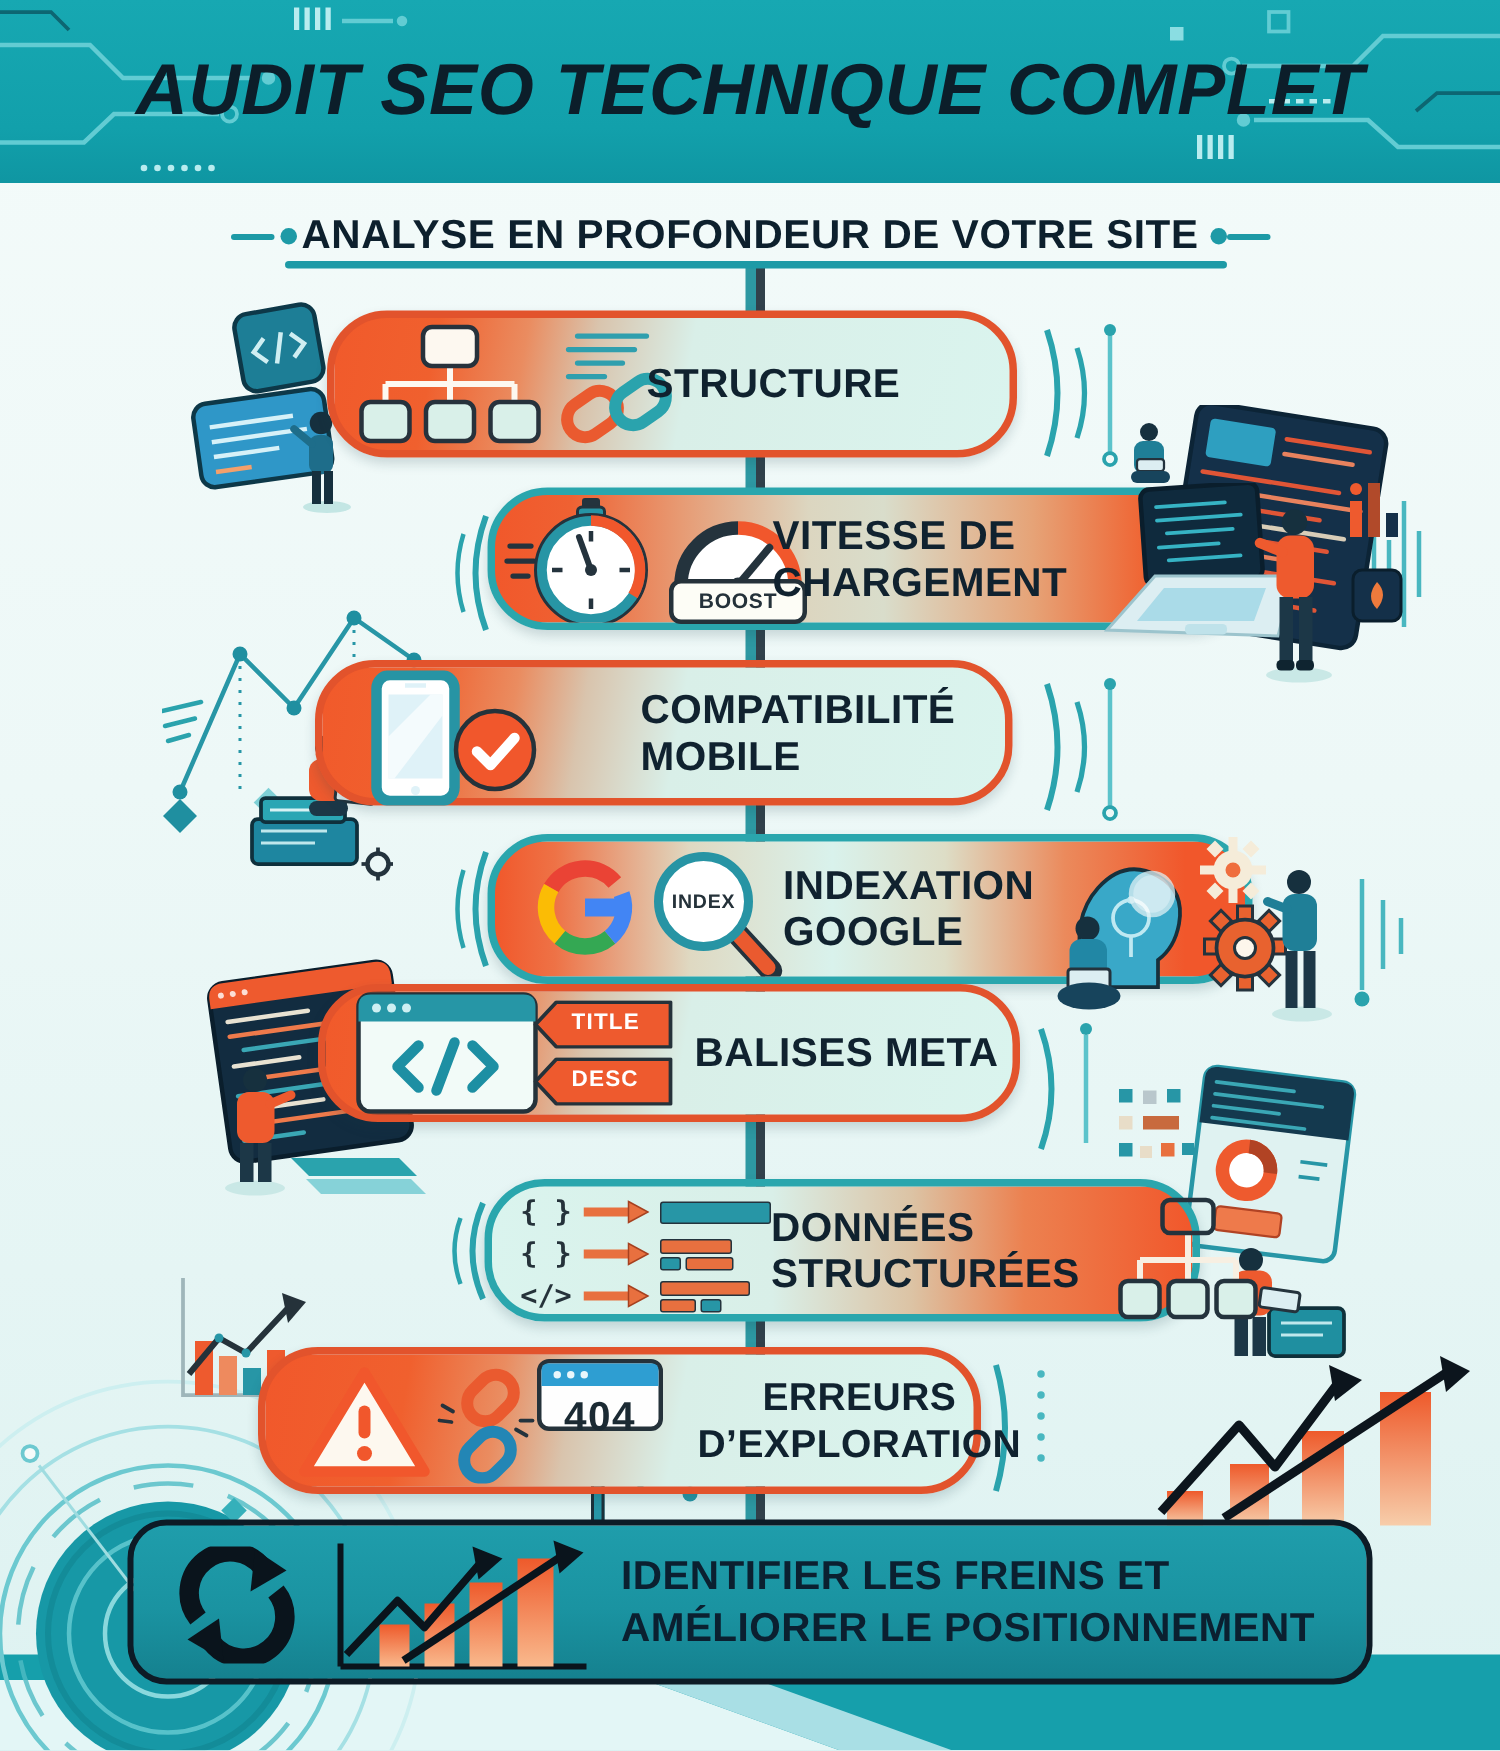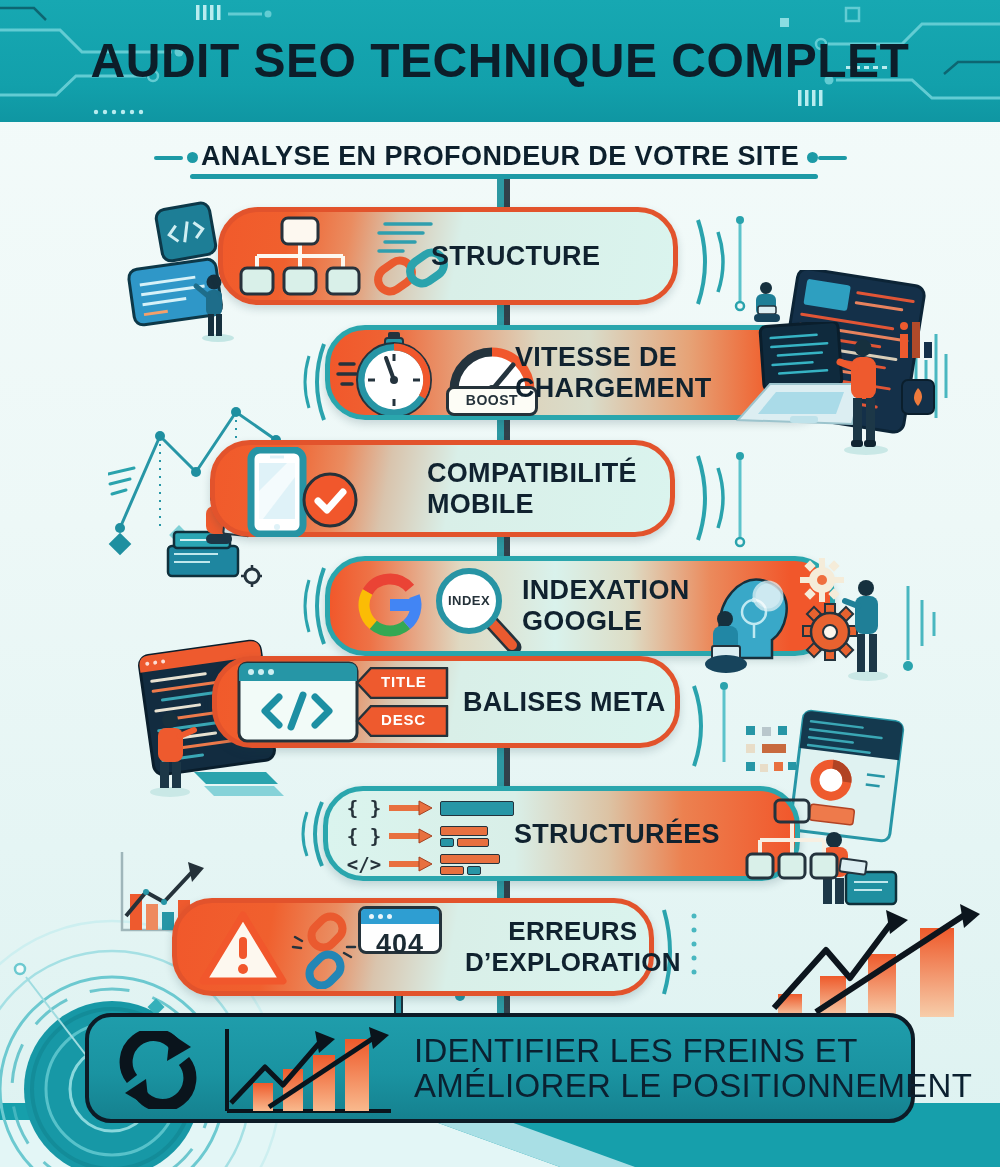--- a/index.html
+++ b/index.html
@@ -5,21 +5,21 @@
   html,body{margin:0;padding:0;background:#ffffff;}
   .stage{position:relative;width:1000px;height:1167px;overflow:hidden;
     background:linear-gradient(180deg,#f4fbfa 0%,#edf8f7 45%,#ddf2f1 100%);
     font-family:"Liberation Sans",sans-serif;}
   .abs{position:absolute;}
   .decor{position:absolute;pointer-events:none;}
   
   .head-band{position:absolute;left:0;top:0;width:1000px;height:122px;
     background:linear-gradient(180deg,#17a8b2 0%,#12a0ab 70%,#0f96a2 100%);z-index:3;}
   .main-title{position:absolute;left:0;top:33px;width:1000px;text-align:center;
-    font-size:48px;font-weight:bold;letter-spacing:.5px;color:#0c1e2a;z-index:4;white-space:nowrap;}
+    font-size:48px;font-weight:bold;letter-spacing:.5px;color:#0c1e2a;z-index:4;white-space:nowrap;font-style:italic;}
   
   .subtitle{position:absolute;left:0;top:141px;width:1000px;text-align:center;
     font-size:27px;font-weight:bold;letter-spacing:.4px;color:#0d202d;z-index:3;white-space:nowrap;}
   .sub-line{position:absolute;height:4px;background:#1d9aa6;border-radius:2px;z-index:3;}
   .sub-dot{position:absolute;width:11px;height:11px;border-radius:50%;background:#1d9aa6;z-index:3;}
   .sub-underline{position:absolute;left:190px;top:174px;width:628px;height:5px;background:#1d9aa6;border-radius:3px;z-index:3;}
   .spine{position:absolute;left:497px;top:177px;width:13px;height:838px;z-index:2;
     background:linear-gradient(90deg,#2d98a2 0 52%,#31414b 52% 100%);}
   
   .card{position:absolute;border-radius:40px;border:5px solid #e2532c;box-sizing:border-box;
@@ -49,21 +49,21 @@
     border:3px solid #25323a;border-radius:8px;z-index:6;box-sizing:border-box;}
   .sign-head{height:15px;background:#2e9ed2;border-radius:4px 4px 0 0;position:relative;}
   .sign-head b{position:absolute;top:5px;width:5px;height:5px;border-radius:50%;background:#e8f6fb;}
   .sign-num{position:absolute;left:0;top:20px;width:100%;text-align:center;font-size:27px;font-weight:bold;color:#1b2a33;letter-spacing:1px;}
   .sign-post{position:absolute;left:394px;top:972px;width:9px;height:44px;background:#2796a6;border:2px solid #1c303a;z-index:4;box-sizing:border-box;}
   
   .footer{position:absolute;left:85px;top:1013px;width:830px;height:110px;border-radius:26px;
     border:4px solid #0d1b26;box-sizing:border-box;z-index:8;
     background:linear-gradient(180deg,#1f9dab 0%,#1a93a1 55%,#15818f 100%);}
   .footer-text{position:absolute;left:325px;top:50%;transform:translateY(-50%);
-    font-size:33px;font-weight:normal;line-height:35px;letter-spacing:.3px;color:#0b2030;white-space:nowrap;}
+    font-size:27px;font-weight:bold;line-height:35px;letter-spacing:.3px;color:#0b2030;white-space:nowrap;}
   .band-bottom{position:absolute;left:0;top:1103px;width:1000px;height:64px;background:#169fab;z-index:1;}
 </style>
 </head>
 <body>
 
 <div class="stage">
 
   <div class="band-bottom"></div>
   <svg class="decor" style="left:0;top:1100px;z-index:1" width="700" height="67">
     <polygon points="0,20 430,20 560,67 0,67" fill="#e3f6f6"></polygon>
@@ -652,20 +652,21 @@
         <div style="display:flex;flex-direction:column;gap:2px;">
           <div class="bar6 orangebar" style="width:60px;height:10px;"></div>
           <div style="display:flex;gap:3px;">
             <div class="bar6 orangebar" style="width:24px;height:9px;"></div>
             <div class="bar6 tealbar" style="width:14px;height:9px;"></div>
           </div>
         </div>
       </div>
     </div>
     <div class="card-text" style="left:186px;">
+      <div>DONNÉES</div>
       <div>STRUCTURÉES</div>
     </div>
   </div>
   <svg class="decor" style="left:742px;top:798px;z-index:6" width="100" height="84">
     <g stroke="#f7efe2" stroke-width="4">
       <line x1="50" y1="24" x2="50" y2="42"></line>
         <line x1="18" y1="42" x2="82" y2="42"></line>
       <line x1="18" y1="42" x2="18" y2="56"></line>
         <line x1="50" y1="42" x2="50" y2="56"></line>
         <line x1="82" y1="42" x2="82" y2="56"></line>

